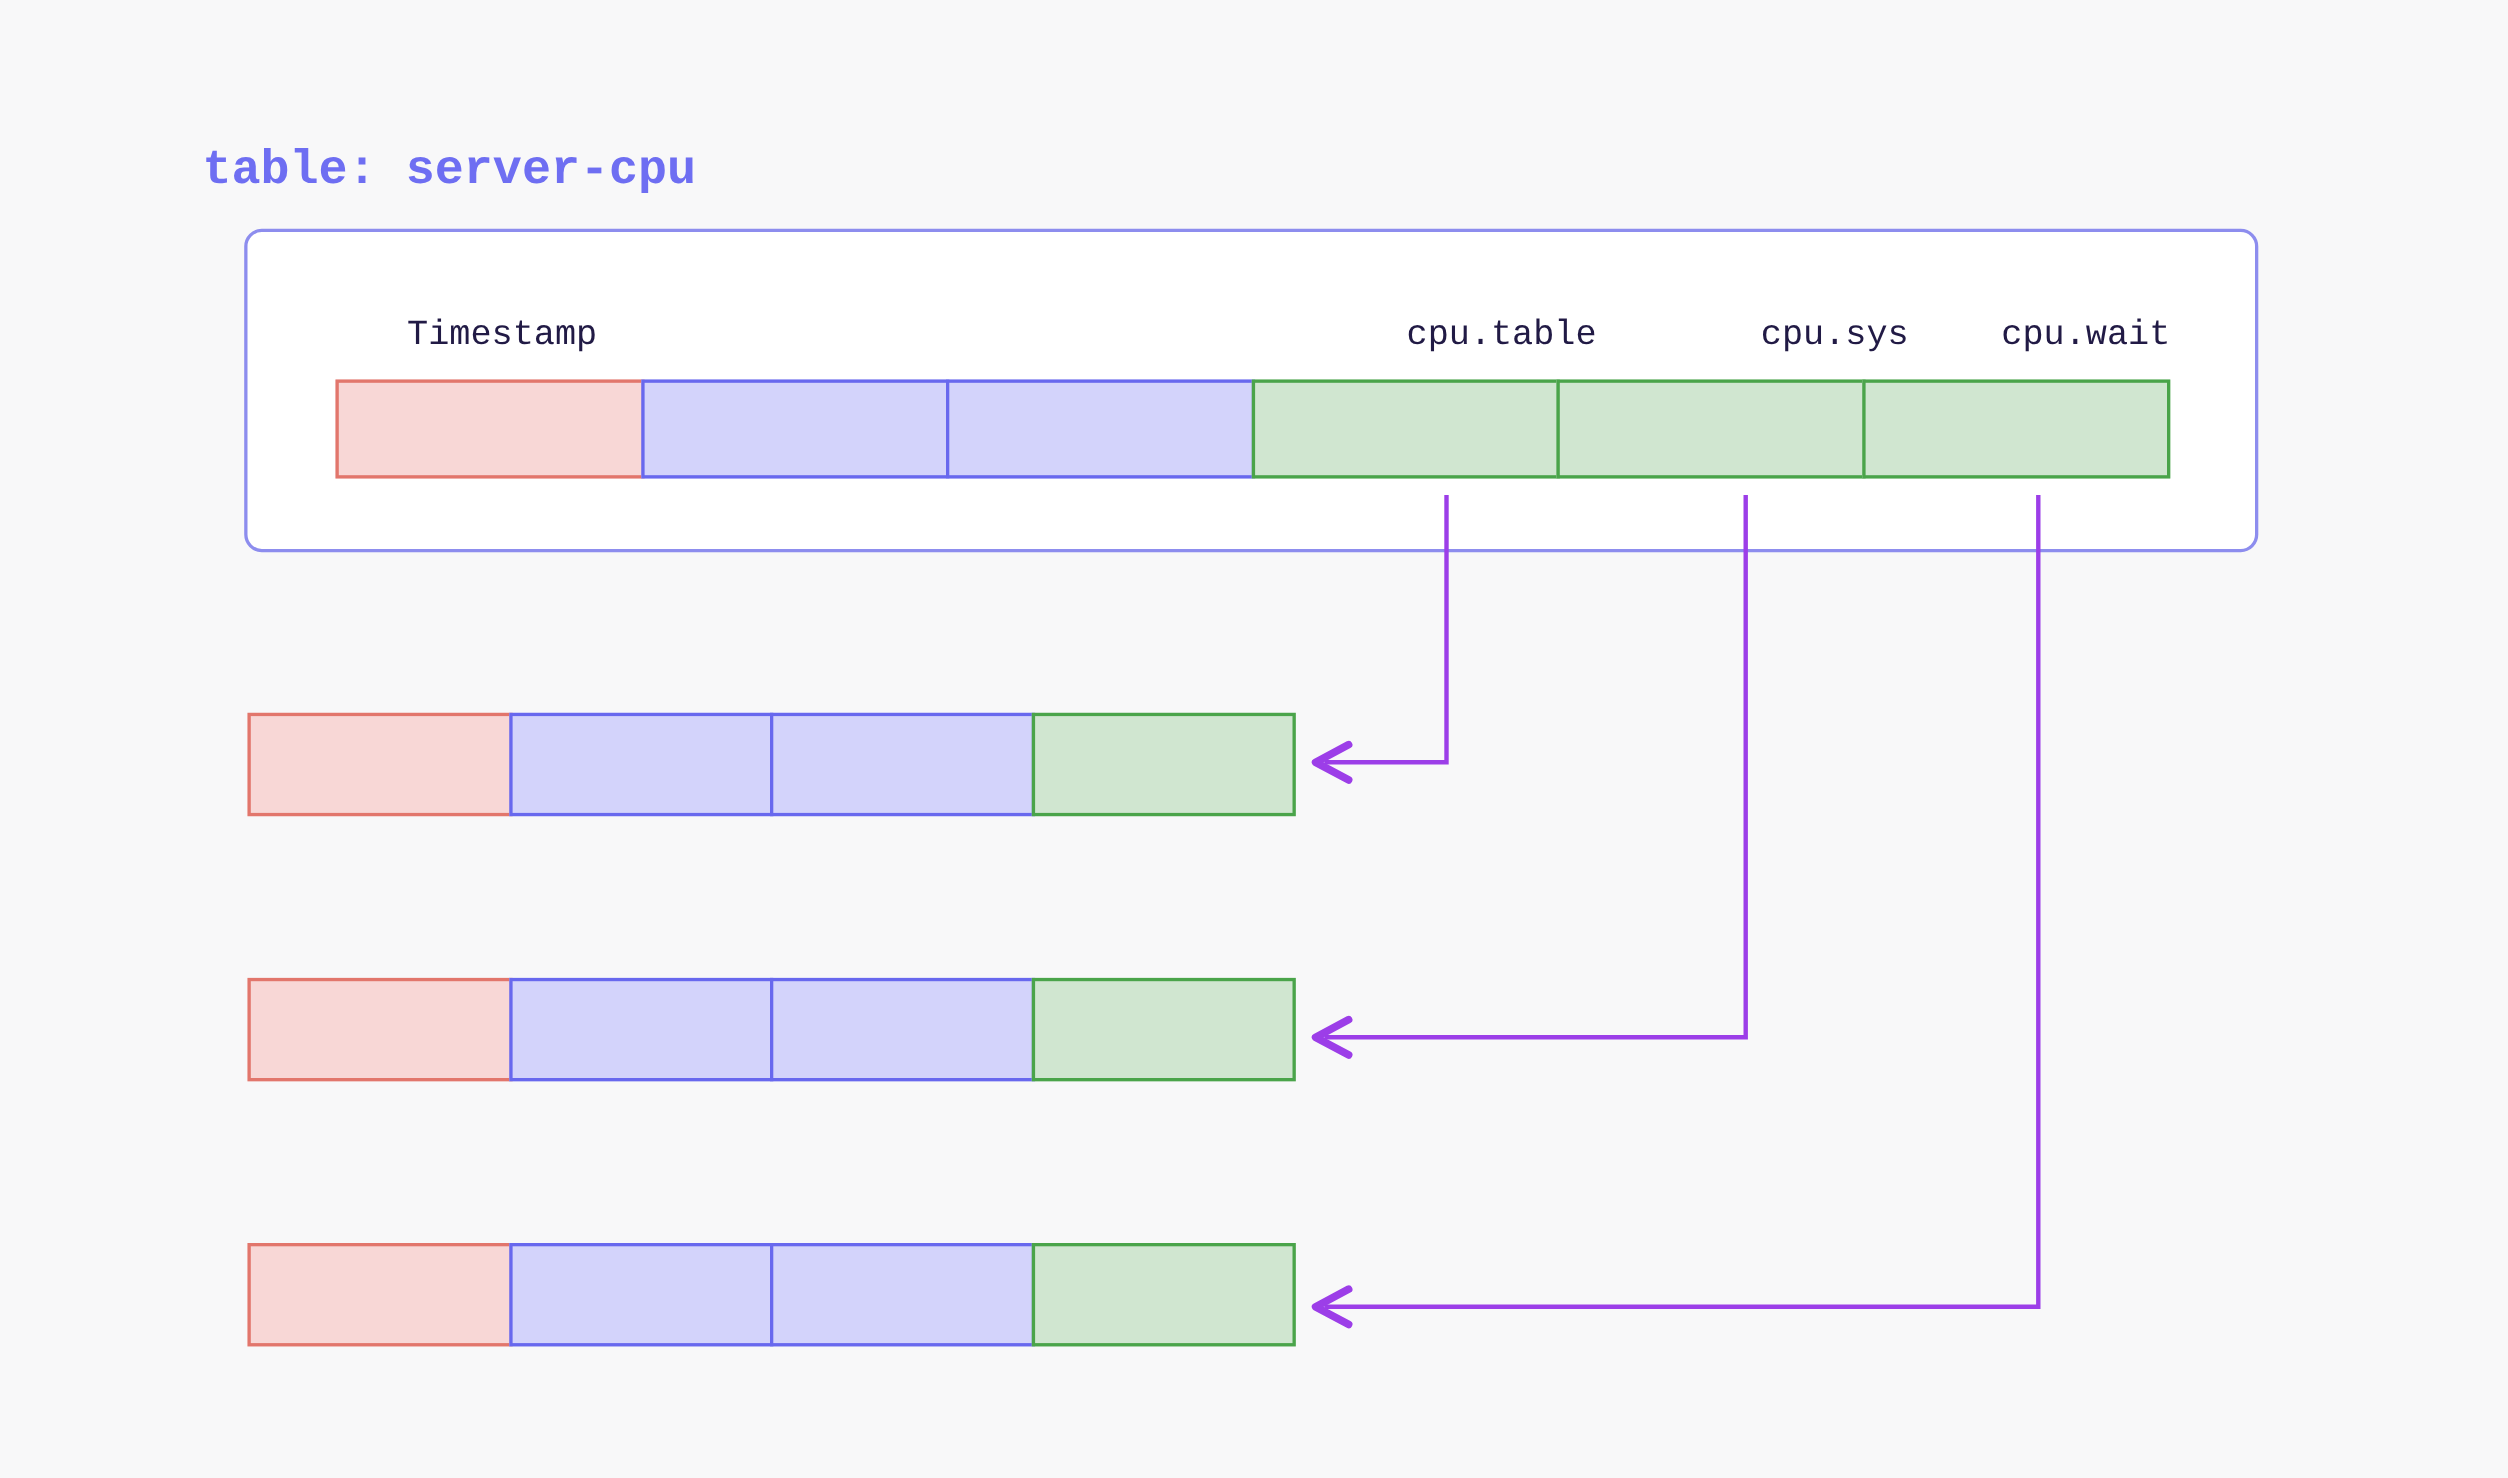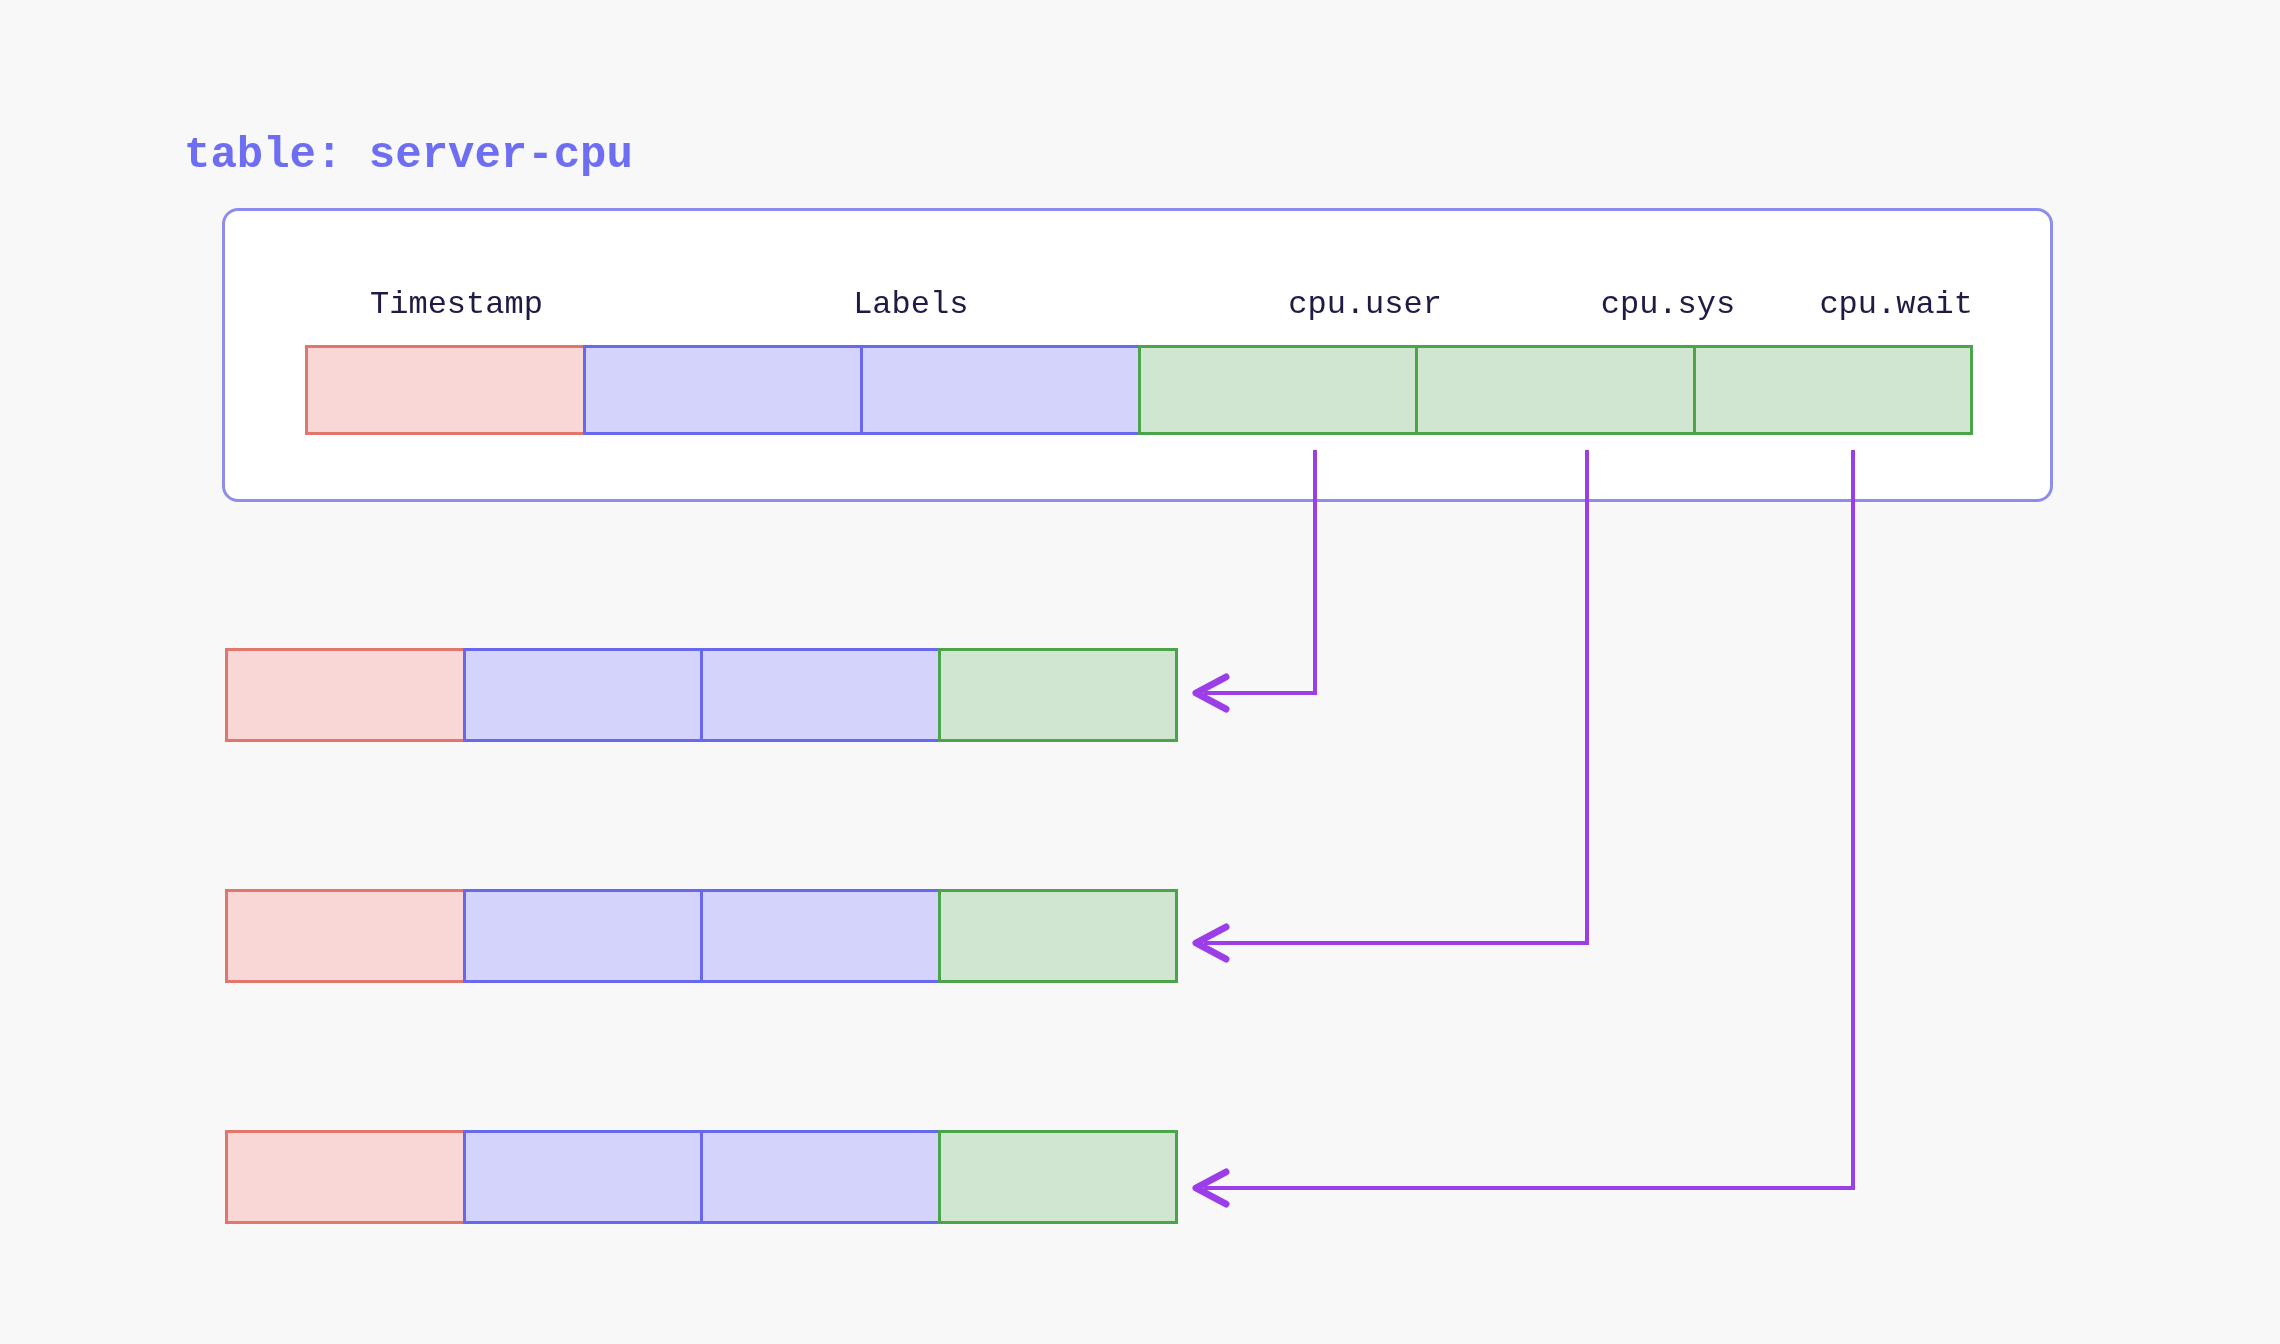--- a/index.html
+++ b/index.html
@@ -94,22 +94,21 @@
 <body>
 
 <div class="stage">
 
   <h1 class="title">table: server-cpu</h1>
 
   <div class="panel"></div>
 
   <div class="header-row">
     <div class="hdr">Timestamp</div>
-    <div class="hdr span2">Labels</div>
-    <div class="hdr c4">cpu.user</div>
+    <div class="hdr c4">cpu.table</div>
     <div class="hdr c5">cpu.sys</div>
     <div class="hdr c6">cpu.wait</div>
   </div>
 
   <div class="row table-row">
       <div class="cell timestamp"></div>
       <div class="cell labels"></div>
       <div class="cell labels"></div>
       <div class="cell value"></div>
       <div class="cell value"></div>

